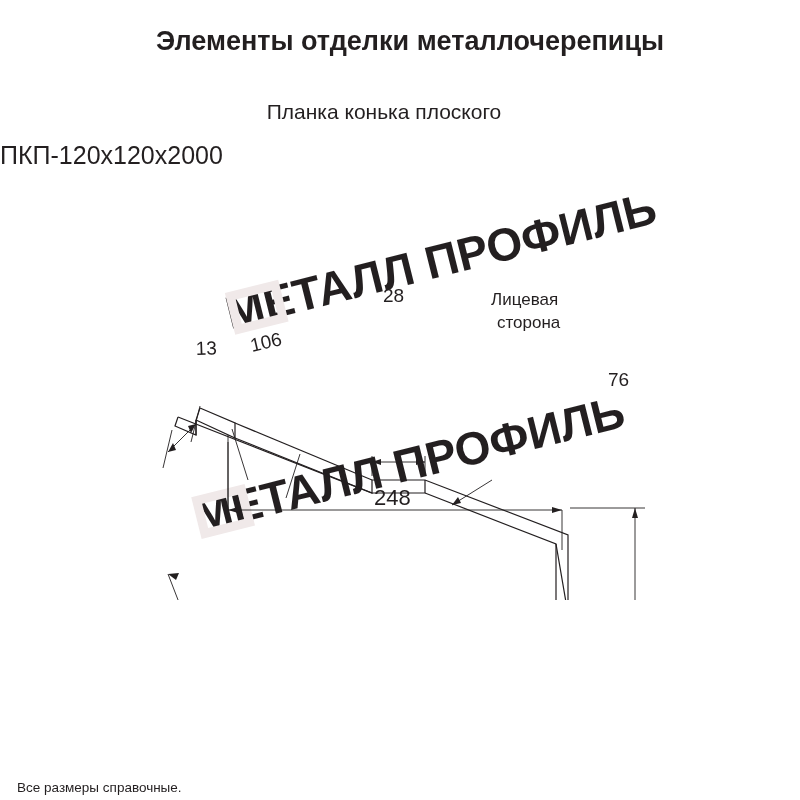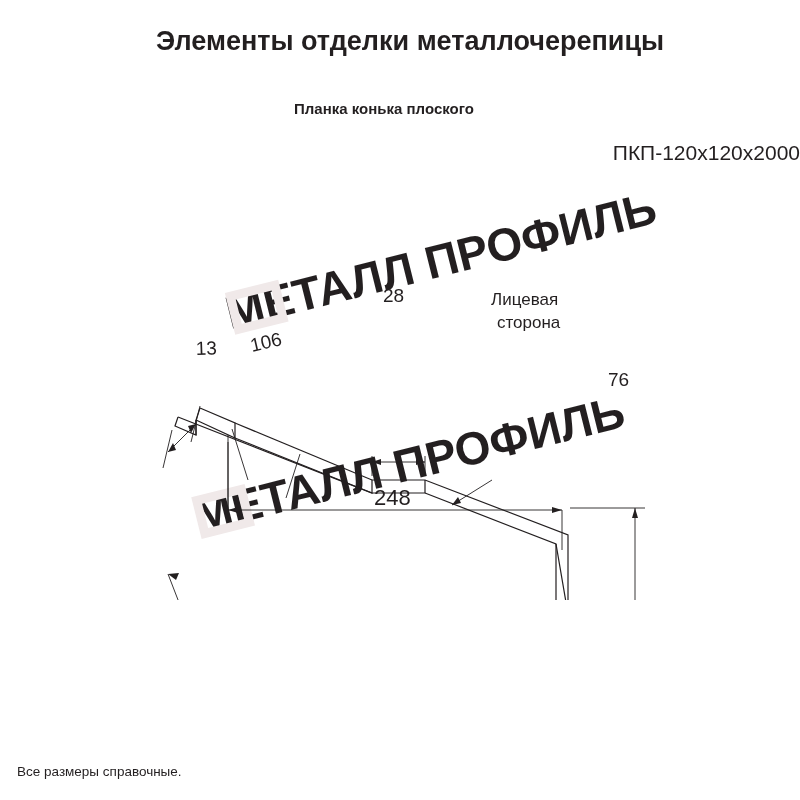--- a/index.html
+++ b/index.html
@@ -31,52 +31,51 @@
     letter-spacing: 0px;
     color: #231f20;
     padding-left: 10px;
   }
   .title-sub {
     position: absolute;
     top: 100px;
     left: 0;
     width: 768px;
     text-align: center;
-    font-size: 15px;
+    font-size: 21px;
     color: #231f20;
-    font-weight: bold;
   }
   .title-code {
     position: absolute;
     top: 141px;
     left: 0;
     width: 800px;
-    text-align: right;
-    font-size: 21px;
+    text-align: left;
+    font-size: 25px;
     color: #231f20;
   }
   .drawing {
     position: absolute;
     top: 180px;
     left: 0;
     width: 800px;
     height: 420px;
   }
   .watermark {
     position: absolute;
     left: 0;
     top: 180px;
     width: 800px;
     height: 420px;
     pointer-events: none;
   }
   .footer {
     position: absolute;
     left: 17px;
-    bottom: 18px;
+    bottom: 2px;
     font-size: 13.5px;
     line-height: 20px;
     color: #231f20;
     text-align: center;
   }
   .footer div {
     white-space: nowrap;
   }
   svg text {
     font-family: "Liberation Sans", sans-serif;

